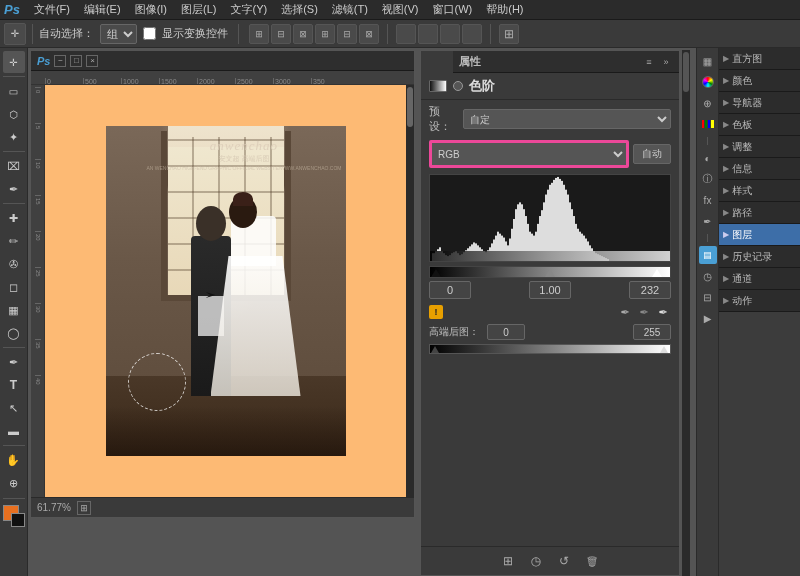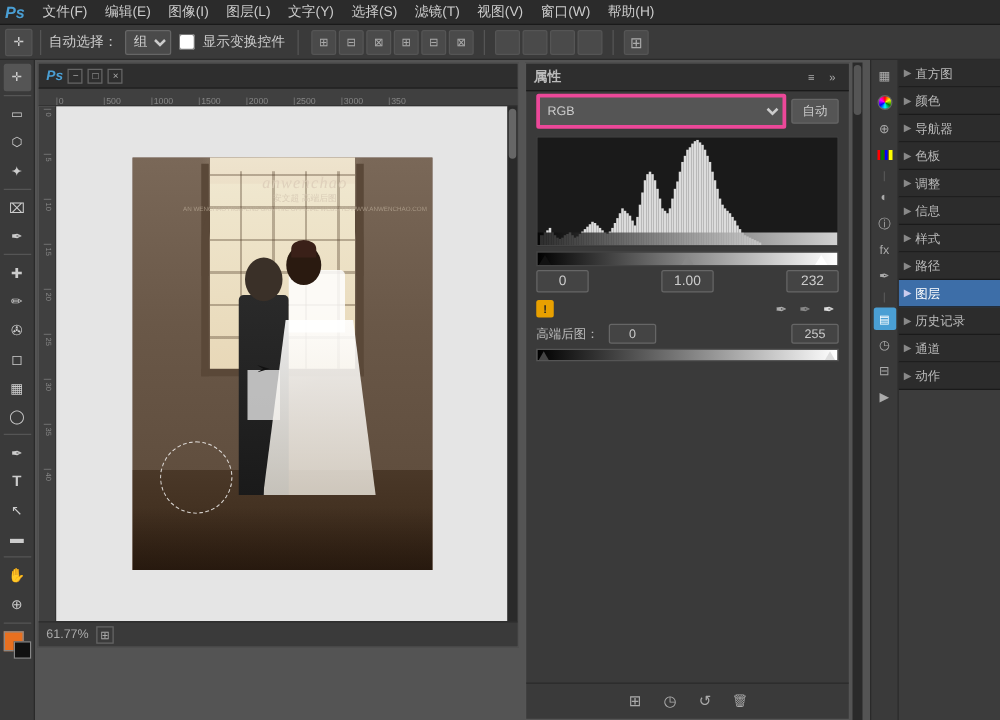--- a/index.html
+++ b/index.html
@@ -205,21 +205,21 @@
             <div style="height:36px;border-top:1px solid #666;width:6px;writing-mode:vertical-rl;padding:2px 0;font-size:6px;">10</div>
             <div style="height:36px;border-top:1px solid #666;width:6px;writing-mode:vertical-rl;padding:2px 0;font-size:6px;">15</div>
             <div style="height:36px;border-top:1px solid #666;width:6px;writing-mode:vertical-rl;padding:2px 0;font-size:6px;">20</div>
             <div style="height:36px;border-top:1px solid #666;width:6px;writing-mode:vertical-rl;padding:2px 0;font-size:6px;">25</div>
             <div style="height:36px;border-top:1px solid #666;width:6px;writing-mode:vertical-rl;padding:2px 0;font-size:6px;">30</div>
             <div style="height:36px;border-top:1px solid #666;width:6px;writing-mode:vertical-rl;padding:2px 0;font-size:6px;">35</div>
             <div style="height:36px;border-top:1px solid #666;width:6px;writing-mode:vertical-rl;padding:2px 0;font-size:6px;">40</div>
           </div>
         </div>
 
-        <div style="flex:1;display:flex;align-items:center;justify-content:center;background:#e5e5e5;">
+        <div style="flex:1;display:flex;align-items:center;justify-content:center;background:#fdba74;">
           <div style="width:240px;height:330px;position:relative;overflow:hidden;background:#6a5548;">
 
             <div style="position:absolute;inset:0;background:linear-gradient(to bottom, #7a6858 0%, #6a5848 40%, #5a4838 100%);"></div>
 
             <div style="position:absolute;top:0;left:50%;transform:translateX(-50%);width:130px;height:200px;background:radial-gradient(ellipse at center top, rgba(240,230,200,0.8) 0%, rgba(200,190,160,0.4) 40%, transparent 70%);"></div>
 
             <div style="position:absolute;top:5px;left:55px;width:130px;height:170px;border:6px solid #5a4838;border-top:none;"></div>
             <div style="position:absolute;top:5px;left:55px;width:130px;height:90px;border-radius:65px 65px 0 0;border:6px solid #5a4838;border-bottom:none;"></div>
 
             <div style="position:absolute;top:11px;left:62px;width:116px;height:158px;background:linear-gradient(to bottom, #f0e8d0, #e8d8b8);">
@@ -272,29 +272,40 @@
       </div>
 
       <div style="position:absolute;bottom:0;left:0;right:0;height:20px;background:#3a3a3a;border-top:1px solid #2a2a2a;display:flex;align-items:center;padding:0 6px;font-size:10px;color:#aaa;gap:6px;">
         <span>61.77%</span>
         <div style="width:14px;height:14px;border:1px solid #666;display:flex;align-items:center;justify-content:center;font-size:9px;cursor:pointer;">⊞</div>
       </div>
     </div>
 
     <div style="position:absolute;top:2px;left:392px;width:260px;bottom:0;background:#3a3a3a;border:1px solid #555;display:flex;flex-direction:column;">
 
-      <div style="height:22px;background:#2e2e2e;display:flex;align-items:center;padding:0 6px;gap:4px;border-bottom:1px solid #1a1a1a;">
+      <div style="height:22px;background:#2e2e2e;display:flex;align-items:center;padding:0 6px;gap:4px;border-bottom:1px solid #1a1a1a;margin-left:32px;">
         <span style="font-size:11px;font-weight:bold;color:#bbb;">属性</span>
         <div style="margin-left:auto;display:flex;gap:3px;">
           <div style="width:14px;height:14px;display:flex;align-items:center;justify-content:center;font-size:9px;cursor:pointer;color:#aaa;">≡</div>
           <div style="width:14px;height:14px;display:flex;align-items:center;justify-content:center;font-size:9px;cursor:pointer;color:#aaa;">»</div>
         </div>
       </div>
 
-
+      <div style="padding:4px 8px;display:flex;align-items:center;gap:6px;border-bottom:1px solid #2a2a2a;">
+        <div style="width:18px;height:12px;background:linear-gradient(to right,#111,#888,#fff);border:1px solid #666;border-radius:1px;"></div>
+        <div style="width:10px;height:10px;background:#555;border-radius:50%;border:1px solid #999;cursor:pointer;"></div>
+        <span style="font-size:13px;font-weight:bold;color:#ddd;">色阶</span>
+      </div>
+
+      <div style="padding:4px 8px;display:flex;align-items:center;gap:4px;">
+        <span style="font-size:11px;color:#bbb;width:30px;">预设：</span>
+        <select style="flex:1;height:20px;background:#555;border:1px solid #666;color:#ccc;font-size:10px;padding:0 2px;border-radius:2px;">
+          <option>自定</option>
+        </select>
+      </div>
 
       <div style="padding:2px 8px;display:flex;align-items:center;gap:4px;">
         <select style="flex:1;height:28px;background:#555;border:3px solid #ec4899;color:#ccc;font-size:10px;padding:0 2px;border-radius:2px;">
           <option>RGB</option>
         </select>
         <button style="height:20px;padding:0 8px;background:#555;border:1px solid #666;color:#ccc;font-size:10px;border-radius:2px;cursor:pointer;">自动</button>
       </div>
 
       <div style="margin:4px 8px;height:88px;background:#222;border:1px solid #444;position:relative;overflow:hidden;">
         <svg width="100%" height="100%" viewBox="0 0 240 88" preserveAspectRatio="none">

